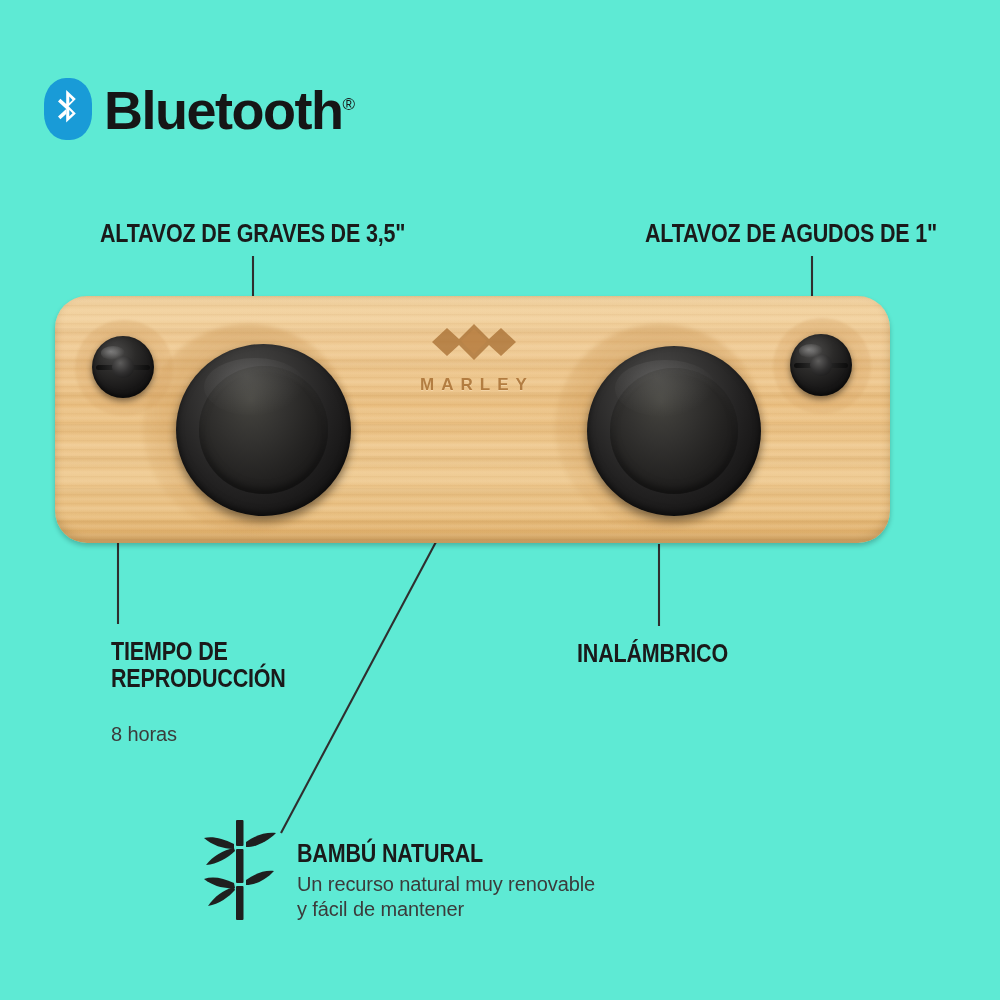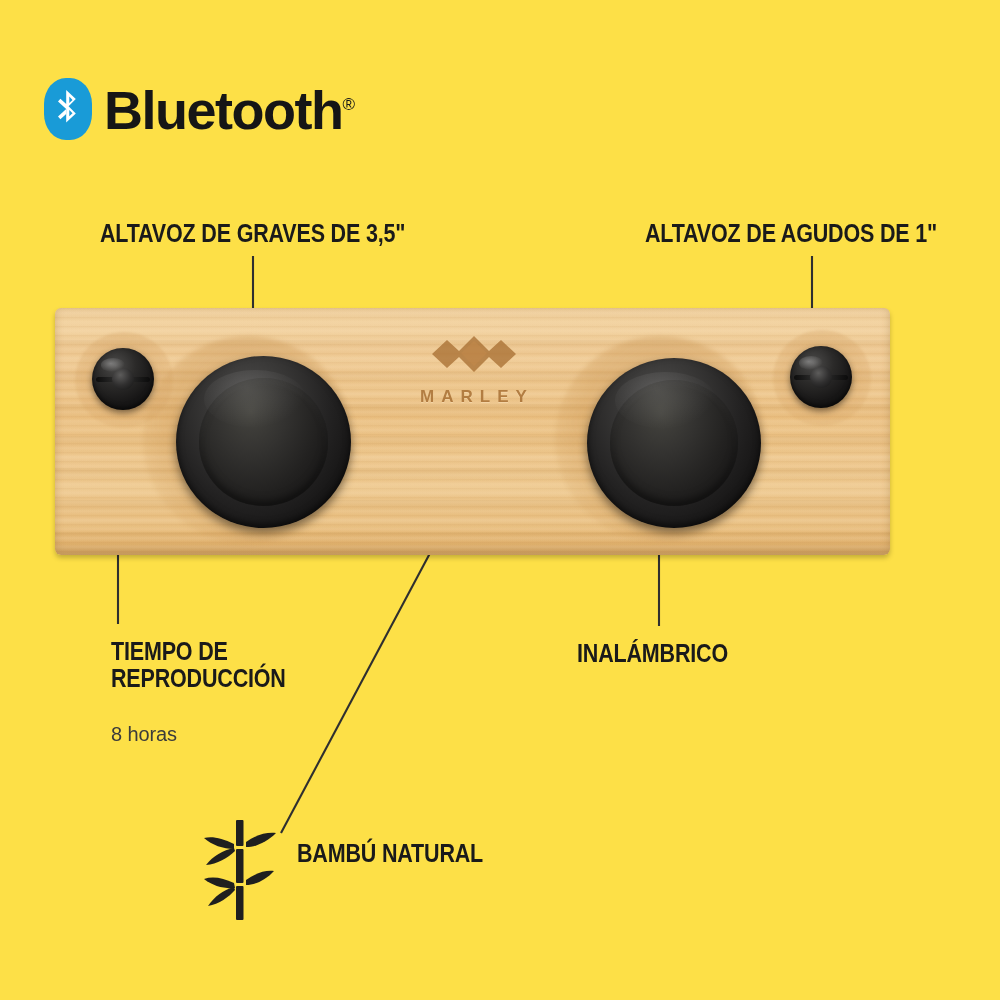--- a/index.html
+++ b/index.html
@@ -2,21 +2,21 @@
 <html><head>
 <meta charset="utf-8">
 <style>
   * { box-sizing: border-box; margin: 0; padding: 0; }
   html, body {
     width: 1000px; height: 1000px;
     background: #ffffff;
     font-family: "Liberation Sans", sans-serif;
     overflow: hidden;
   }
-  #stage { position: relative; width: 1000px; height: 1000px; background: #fde047; }
+  #stage { position: relative; width: 1000px; height: 1000px; background: #5eead4; }
 
   
   #bt-badge { position: absolute; left: 44px; top: 78px; display: flex; align-items: center; }
   #bt-icon-box {
     width: 48px; height: 62px; border-radius: 22px/26px;
     background: #199bd7; display: flex; align-items: center; justify-content: center;
   }
   #bt-word {
     margin-left: 12px; font-size: 54px; font-weight: bold; letter-spacing: -1.5px;
     color: #161616; line-height: 1; position: relative; top: 1px;
@@ -41,22 +41,22 @@
   #sub-play    { left: 111px; top: 712px; margin-top: 10px; }
   #lbl-wireless{ left: 577px; top: 640px; }
   #lbl-bamboo  { left: 297px; top: 840px; }
   #sub-bamboo  { left: 297px; top: 872px; }
 
   
   #leaders { position: absolute; left: 0; top: 0; width: 1000px; height: 1000px; pointer-events: none; }
 
   
   #speaker {
-    position: absolute; left: 55px; top: 308px; width: 835px; height: 247px;
-    border-radius: 6px;
+    position: absolute; left: 55px; top: 296px; width: 835px; height: 247px;
+    border-radius: 32px;
     background:
       repeating-linear-gradient(180deg,
         rgba(178,126,62,0.10) 0px, rgba(178,126,62,0.0) 2px,
         rgba(255,233,198,0.18) 5px, rgba(178,126,62,0.00) 9px),
       repeating-linear-gradient(180deg,
         rgba(140,95,40,0.07) 0px, rgba(140,95,40,0.00) 14px,
         rgba(255,240,210,0.12) 21px, rgba(140,95,40,0.00) 32px),
       linear-gradient(180deg, #f2d3a1 0%, #eec891 18%, #e9bd7e 46%, #edc78d 72%, #e4b673 94%, #d7a45f 100%);
     box-shadow: 0 3px 5px rgba(0,0,0,0.22), inset 0 -5px 9px rgba(120,78,30,0.28);
     overflow: hidden;
@@ -214,14 +214,16 @@
       <path d="M34 26 C22 20 12 18 4 20 C12 27 23 31 34 31 Z"></path>
       <path d="M34 30 C23 32 13 38 6 47 C17 46 28 40 35 33 Z"></path>
       <path d="M46 24 C56 17 66 14 76 15 C67 24 56 29 46 29 Z"></path>
       <path d="M34 65 C23 60 13 58 4 61 C13 68 24 71 35 70 Z"></path>
       <path d="M34 69 C23 72 14 79 8 88 C19 86 29 79 35 72 Z"></path>
       <path d="M46 62 C56 55 65 52 74 53 C66 62 55 67 46 67 Z"></path>
     </g>
   </svg>
 
   <div class="callout-title" id="lbl-bamboo">BAMBÚ NATURAL</div>
+  <div class="callout-sub" id="sub-bamboo">Un recurso natural muy renovable
+y fácil de mantener</div>
 
 </div>
 
 </body></html>

